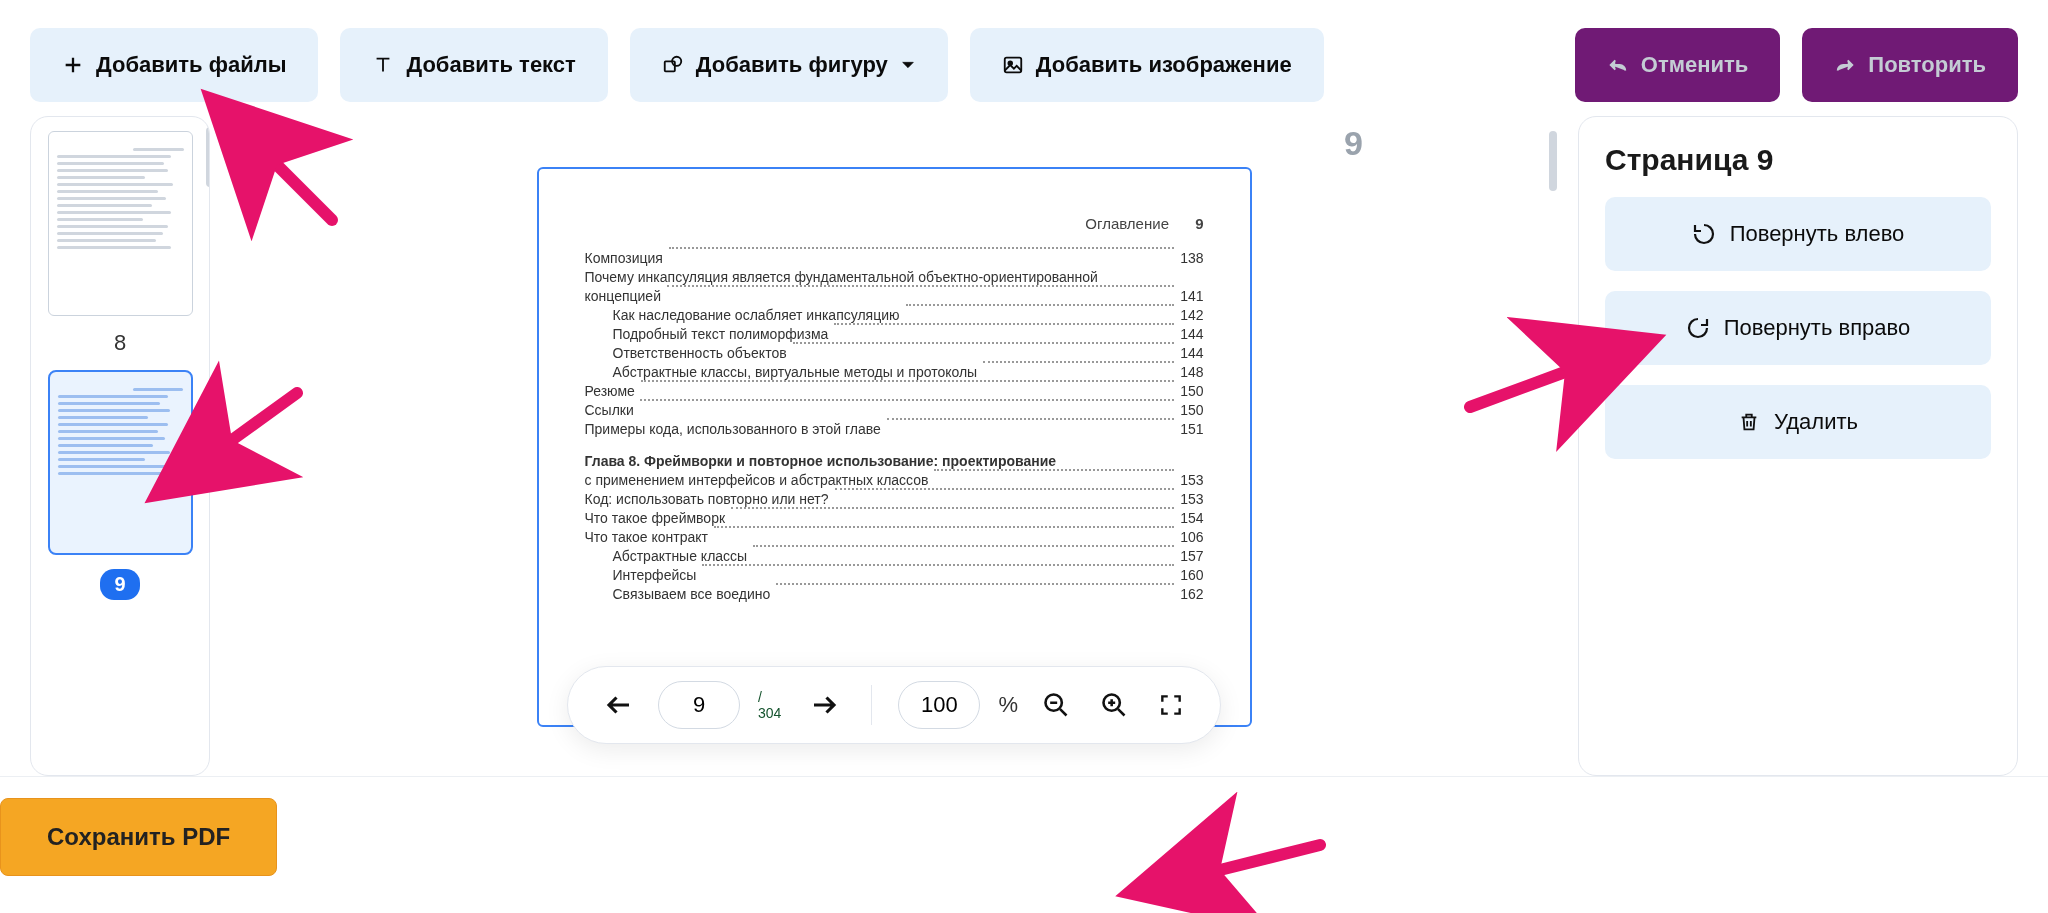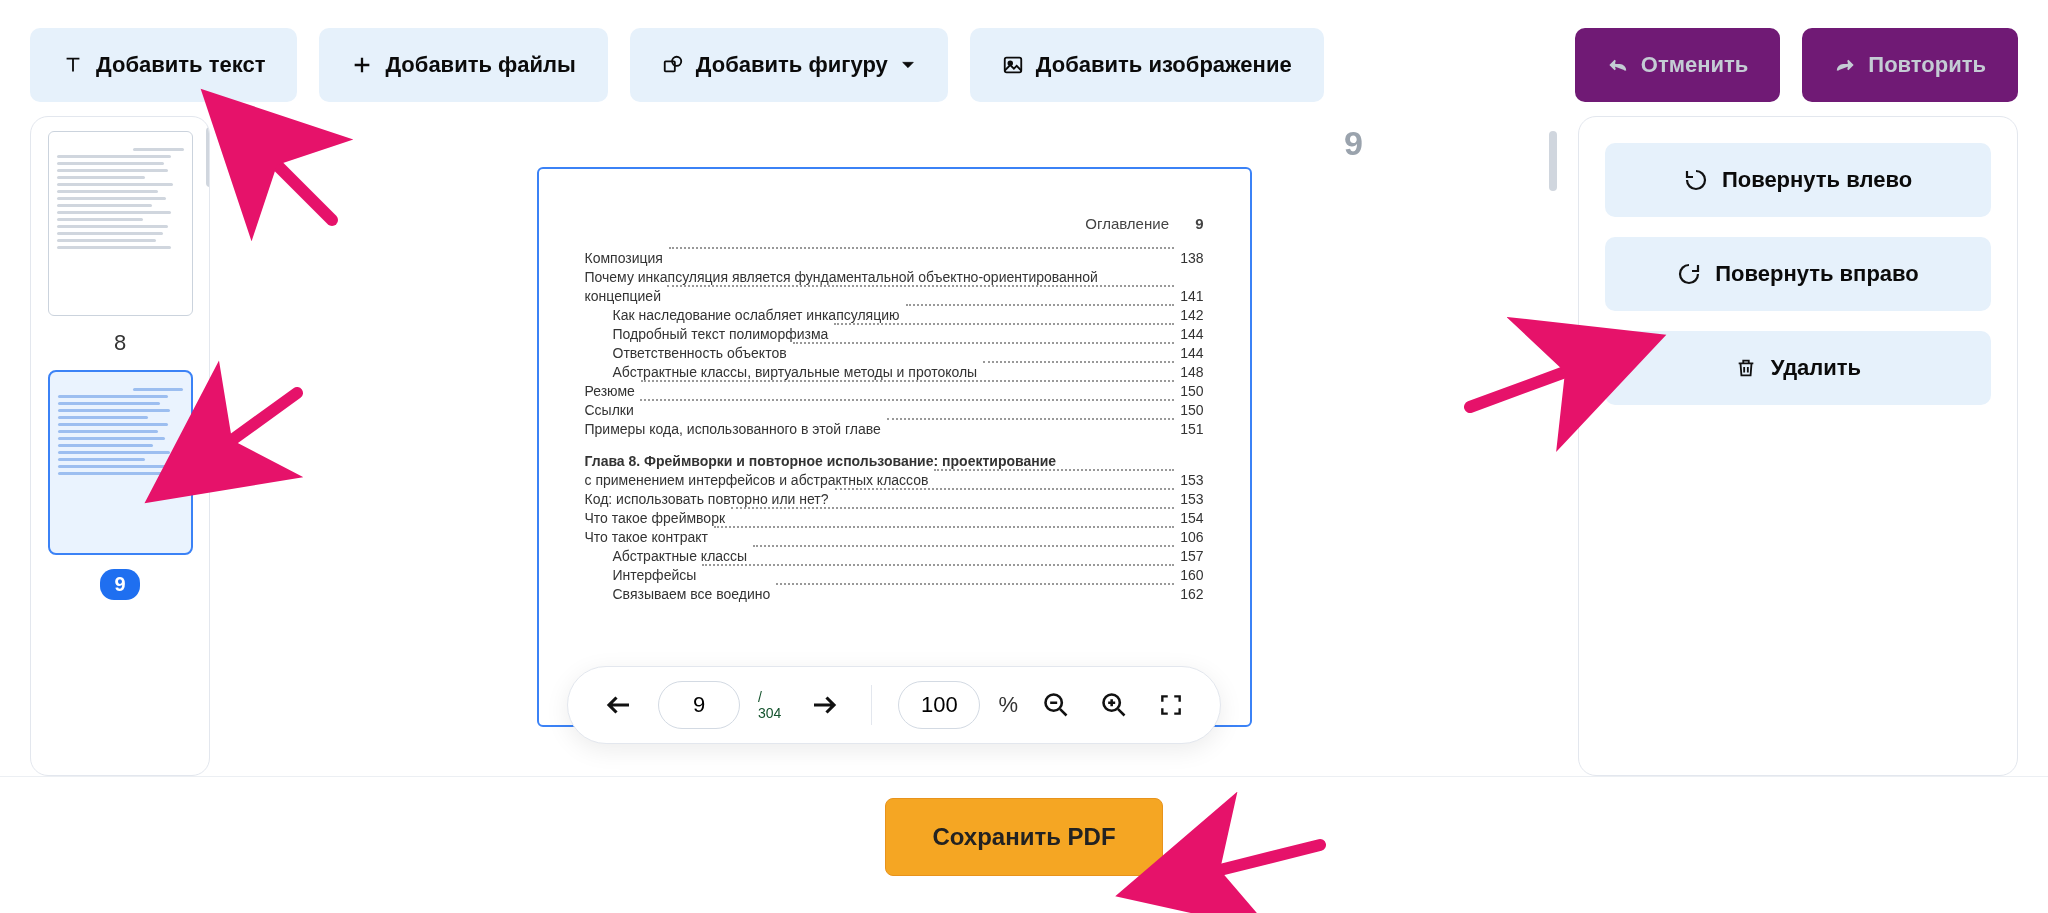--- a/index.html
+++ b/index.html
@@ -55,48 +55,48 @@
   .ctrl-group{display:flex;align-items:center;gap:18px}
   .num-field{width:82px;height:48px;border:1px solid #d3dae3;border-radius:24px;text-align:center;font-size:22px;font-weight:500}
   .pg-total{font-size:14px;color:#14532d}
   .pct{font-size:22px;color:#333}
   .icon-btn{background:none;border:none;cursor:pointer;padding:6px;display:flex;align-items:center;justify-content:center}
   .vdiv{width:1px;height:40px;background:#e3e7ee}
 
   
   .side{width:440px;padding:26px 26px;display:flex;flex-direction:column;gap:20px}
   .side-title{font-size:30px;font-weight:700}
-  .side-btn{display:flex;align-items:center;justify-content:center;gap:14px;background:var(--blue-bg);border:none;border-radius:10px;padding:24px 10px;font-size:22px;font-weight:700;cursor:pointer;color:#0b0b0b}
+  .side-btn{display:flex;align-items:center;justify-content:center;gap:14px;background:var(--blue-bg);border:none;border-radius:10px;padding:24px 10px;font-size:22px;font-weight:400;cursor:pointer;color:#0b0b0b}
 
   
   .arrow{position:absolute;pointer-events:none}
   .arrow svg{overflow:visible}
 
   
-  .footer{height:120px;display:flex;align-items:center;justify-content:center;border-top:1px solid #eceff3;position:relative}
+  .footer{height:120px;display:flex;align-items:center;border-top:1px solid #eceff3;position:relative}
   .save-btn{background:var(--orange);border:1px solid var(--orange-dark);color:#222;font-size:24px;font-weight:600;border-radius:8px;padding:24px 46px;cursor:pointer}
 
   
   .scroll-hint{position:absolute;width:8px;height:60px;background:#d0d6de;border-radius:6px}
 </style>
 </head>
 <body>
 
 <div class="toolbar">
   <button class="tb-btn">
-    <svg width="22" height="22" viewBox="0 0 24 24" fill="none" stroke-width="2">
-        <path d="M5 5h14M12 5v14"></path>
-      </svg>
-    <span>Добавить текст</span>
-  </button>
-  <button class="tb-btn">
     <svg width="22" height="22" viewBox="0 0 24 24" fill="none" stroke-width="2.5">
         <path d="M12 4v16M4 12h16"></path>
       </svg>
     <span>Добавить файлы</span>
+  </button>
+  <button class="tb-btn">
+    <svg width="22" height="22" viewBox="0 0 24 24" fill="none" stroke-width="2">
+        <path d="M5 5h14M12 5v14"></path>
+      </svg>
+    <span>Добавить текст</span>
   </button>
   <button class="tb-btn">
     <svg width="22" height="22" viewBox="0 0 24 24" fill="none" stroke-width="2">
         <rect x="3" y="8" width="11" height="11" rx="1"></rect>
         <circle cx="16" cy="8" r="5"></circle>
       </svg>
     <span>Добавить фигуру</span>
     <svg width="16" height="16" viewBox="0 0 24 24" fill="#0b0b0b">
         <path d="M4 8l8 8 8-8z"></path>
       </svg>
@@ -317,20 +317,21 @@
           <svg width="26" height="26" viewBox="0 0 24 24" fill="none" stroke="#111" stroke-width="2.2">
               <path d="M4 9V4h5M20 9V4h-5M4 15v5h5M20 15v5h-5"></path>
             </svg>
         </button>
       </div>
     </div>
   </div>
 
   <div class="panel side">
     <div class="scroll-hint" style="left:-30px;top:14px"></div>
+    <div class="side-title">Страница 9</div>
     <button class="side-btn">
       <svg width="24" height="24" viewBox="0 0 24 24" fill="none" stroke="#111" stroke-width="2.2">
           <path d="M3 12a9 9 0 109-9"></path>
           <path d="M3 3v6h6"></path>
         </svg>
       <span>Повернуть влево</span>
     </button>
     <button class="side-btn">
       <svg width="24" height="24" viewBox="0 0 24 24" fill="none" stroke="#111" stroke-width="2.2">
           <path d="M21 12a9 9 0 11-9-9"></path>

